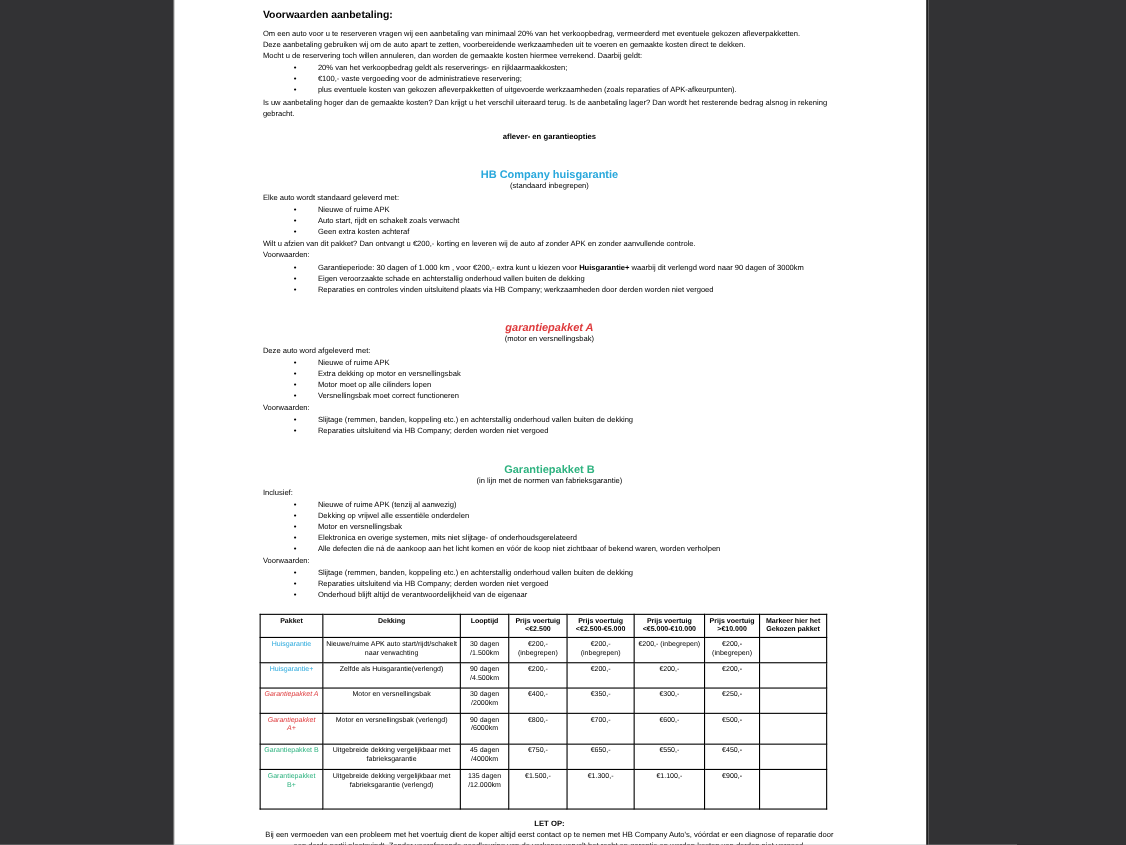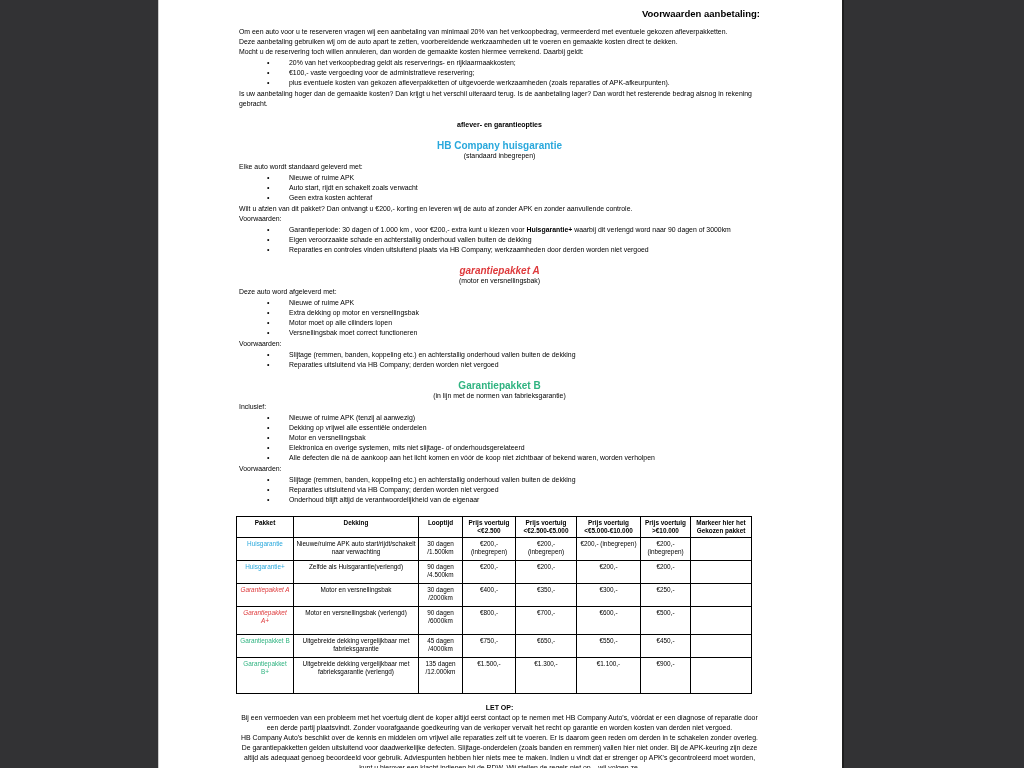--- a/index.html
+++ b/index.html
@@ -4,27 +4,27 @@
 <style>
   * { margin:0; padding:0; box-sizing:border-box; }
   html,body { width:1024px; height:768px; overflow:hidden; }
   body { background:#323234; font-family:"Liberation Sans","DejaVu Sans",sans-serif; }
   .page {
     position:absolute; left:158px; top:0; width:686px; height:768px;
     background:#ffffff; border-left:1px solid #cdcdcd; border-right:2px solid #1f1f1f;
     overflow:hidden;
   }
   .content { padding:8px 82px 0 80px; color:#000; font-size:6.9px; line-height:10px; }
-  .doc-title { text-align:right; font-weight:700; font-size:9.5px; line-height:11px; margin-bottom:8px; color:#000; }
+  .doc-title { text-align:left; font-weight:700; font-size:9.5px; line-height:11px; margin-bottom:8px; color:#000; }
   p.line { margin:0; }
   ul.bullets { list-style:none; margin:1px 0; padding:0 0 0 28px; }
   ul.bullets li { position:relative; padding-left:22px; }
   ul.bullets li::before { content:"•"; position:absolute; left:0; top:0; font-size:7px; }
   .options-heading { text-align:center; font-weight:700; font-size:7px; margin-top:11px; }
-  .sec-head { text-align:center; font-weight:700; font-size:10px; line-height:11px; margin-top:10px; }
+  .sec-head { text-align:center; font-weight:700; font-size:10px; line-height:11px; margin-top:24px; }
   .sec-sub { text-align:center; margin-bottom:1px; }
   .c-blue { color:#29A8DC; }
   .c-red  { color:#DE3A3C;font-style:italic; }
   .c-green{ color:#2FB380; }
   table.warranty { table-layout:fixed; border-collapse:collapse; width:515px; margin:11px 0 0 -3px; font-size:6.4px; line-height:8px; color:#000; }
   .warranty th, .warranty td { border:1px solid #000; text-align:center; vertical-align:top; padding:2px 2px; overflow:hidden; }
   .warranty th { font-weight:700; }
   .letop-head { text-align:center; font-weight:700; font-size:7px; margin-top:9px; }
   .letop p { text-align:center; margin:0; }
 </style>

